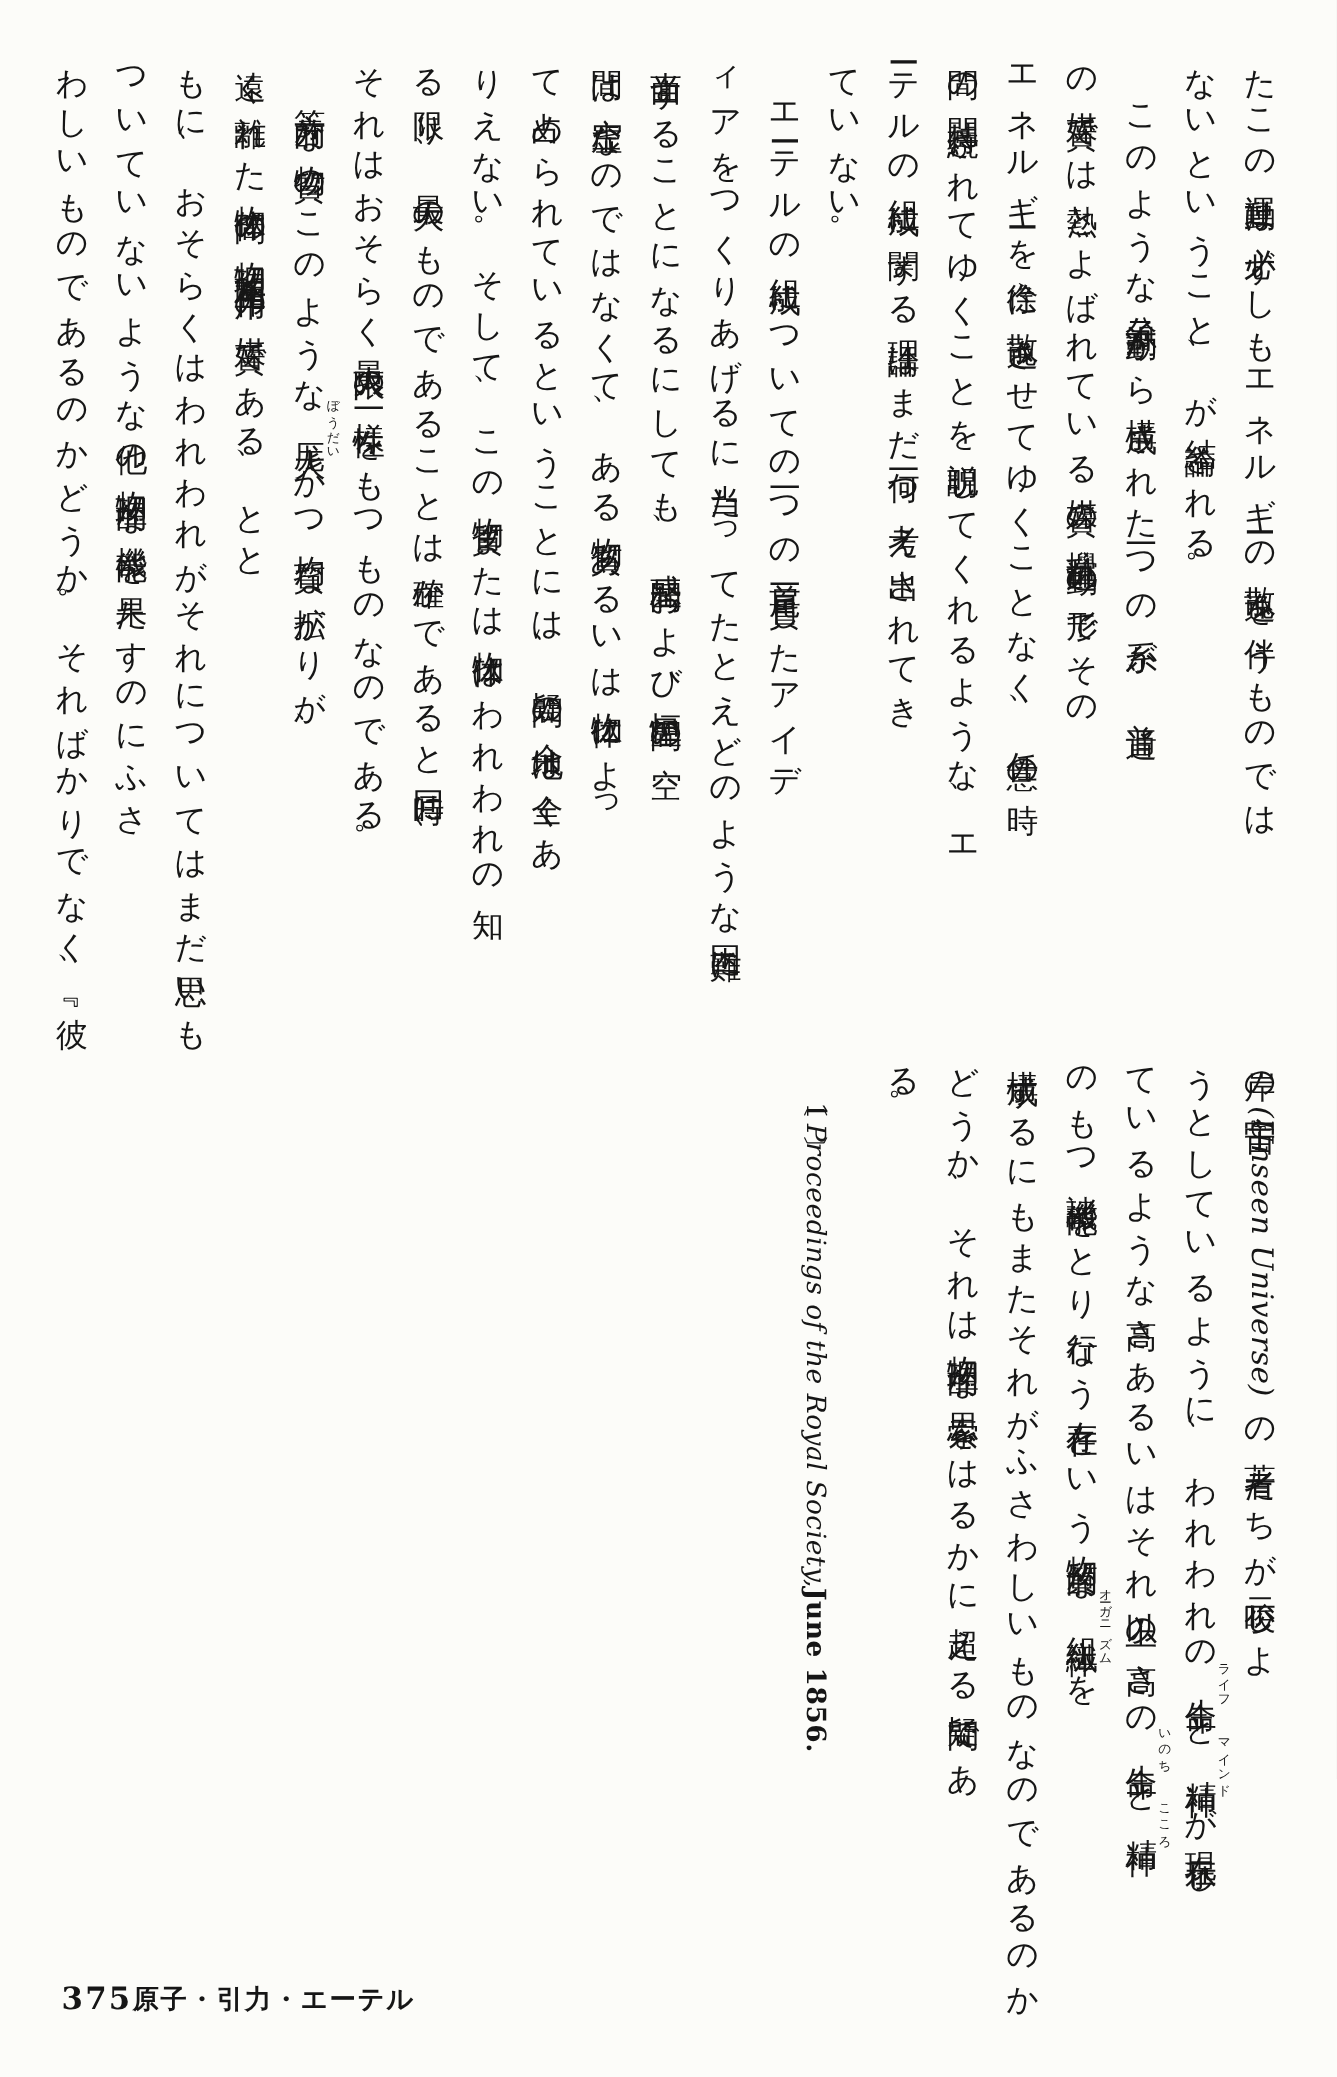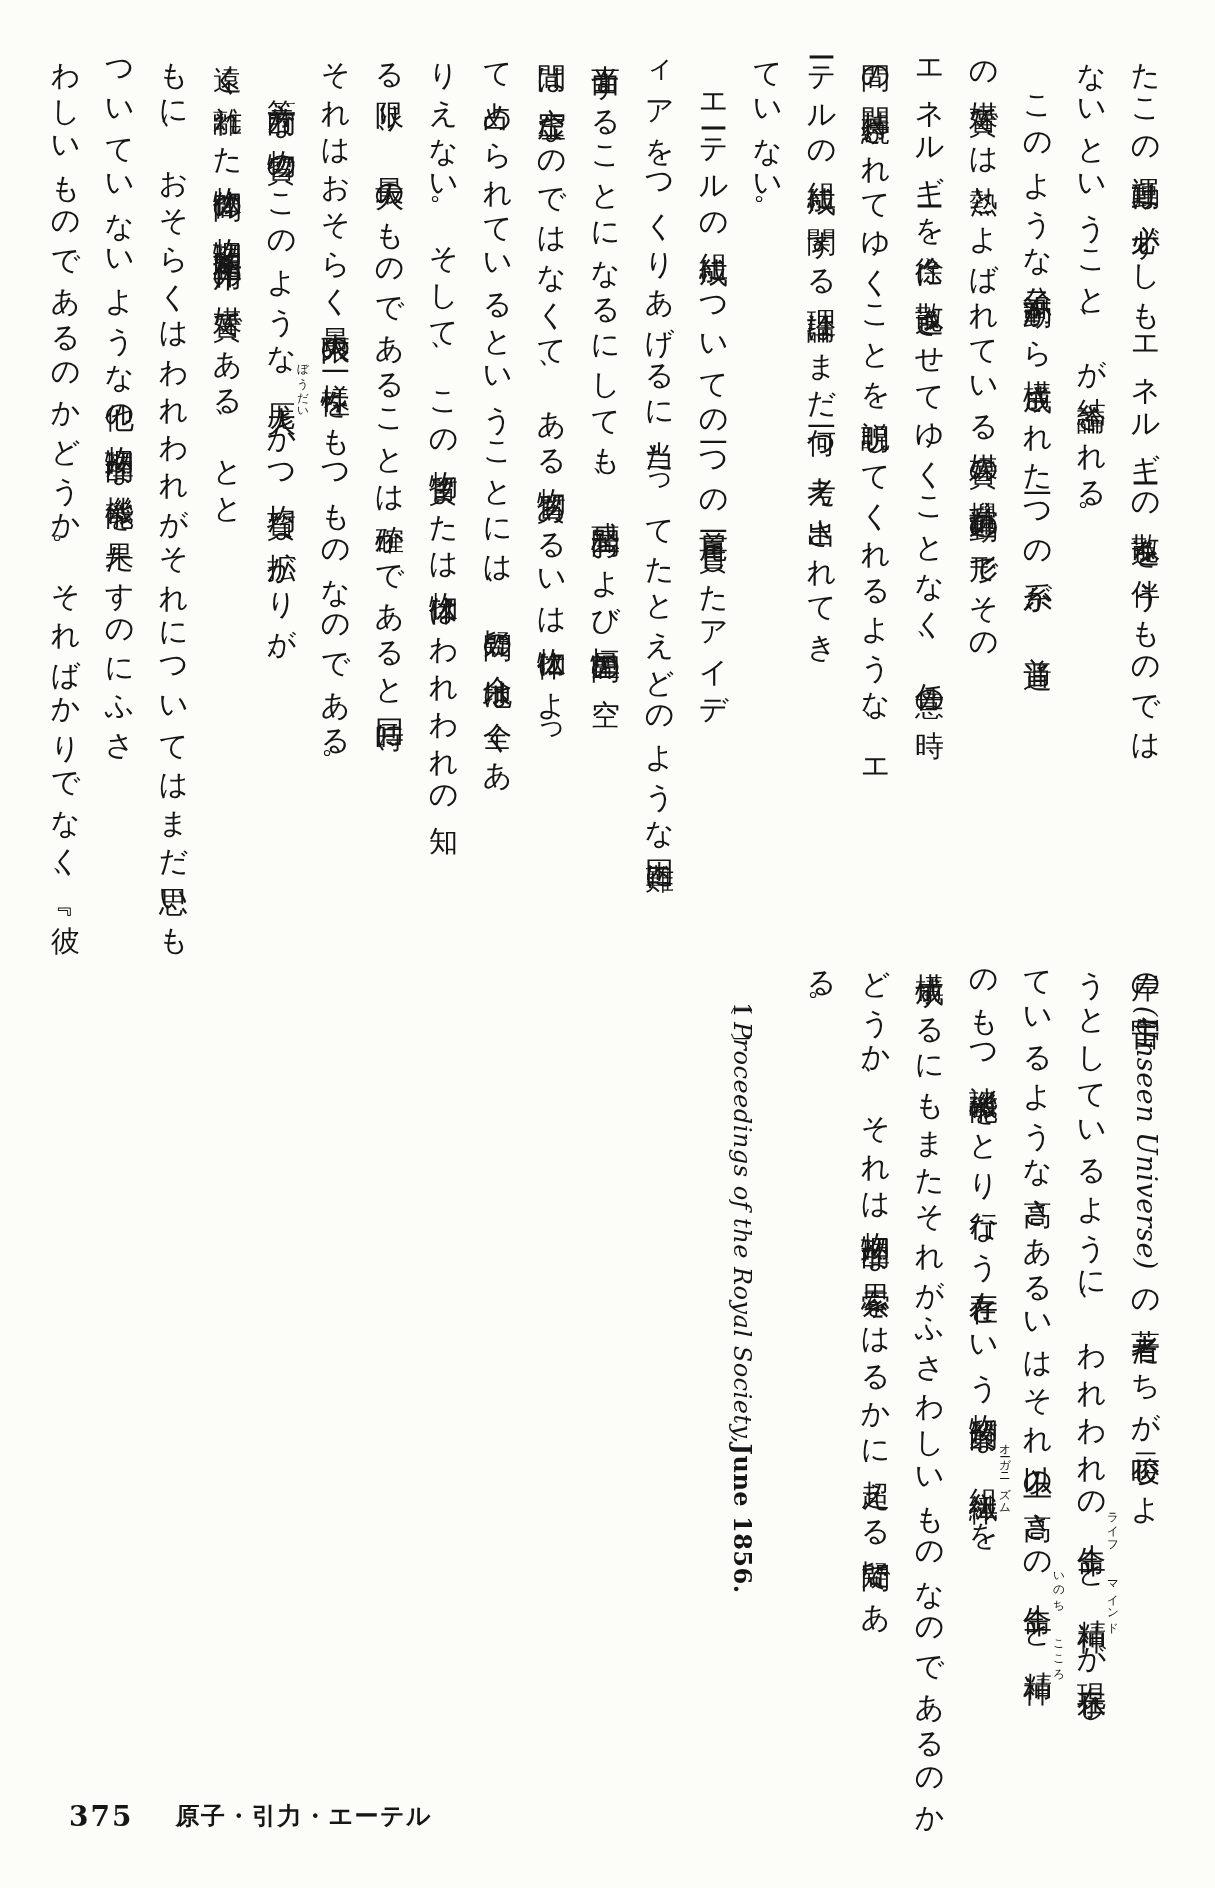--- a/index.html
+++ b/index.html
@@ -48,33 +48,32 @@
     margin-right: 26px;          
     padding-top: 50px;           
     font-size: 25px;
     letter-spacing: 2px;
   }
   .footnote-col .latin { font-size: 24px; letter-spacing: 0.5px; }
   .footnote-col .latin.roman { font-style: normal; font-weight: bold; }
 
   .page-footer {
     position: absolute;
-    left: 69px;
+    left: 56px;
     top: 1800px;
     display: flex;
-    align-items: flex-start;
+    align-items: center;
   }
   .page-number {
     font-family: "DejaVu Serif", "Liberation Serif", serif;
     font-weight: bold;
     font-size: 28px;
     letter-spacing: 2px;
   }
   .running-title {
-    margin-left: 42px;
     font-family: "DejaVu Sans", "Liberation Sans", sans-serif;
     font-weight: bold;
     font-size: 24px;
     letter-spacing: 1.5px;
   }
 </style>
 </head>
 <body>
 
 <div class="page">

